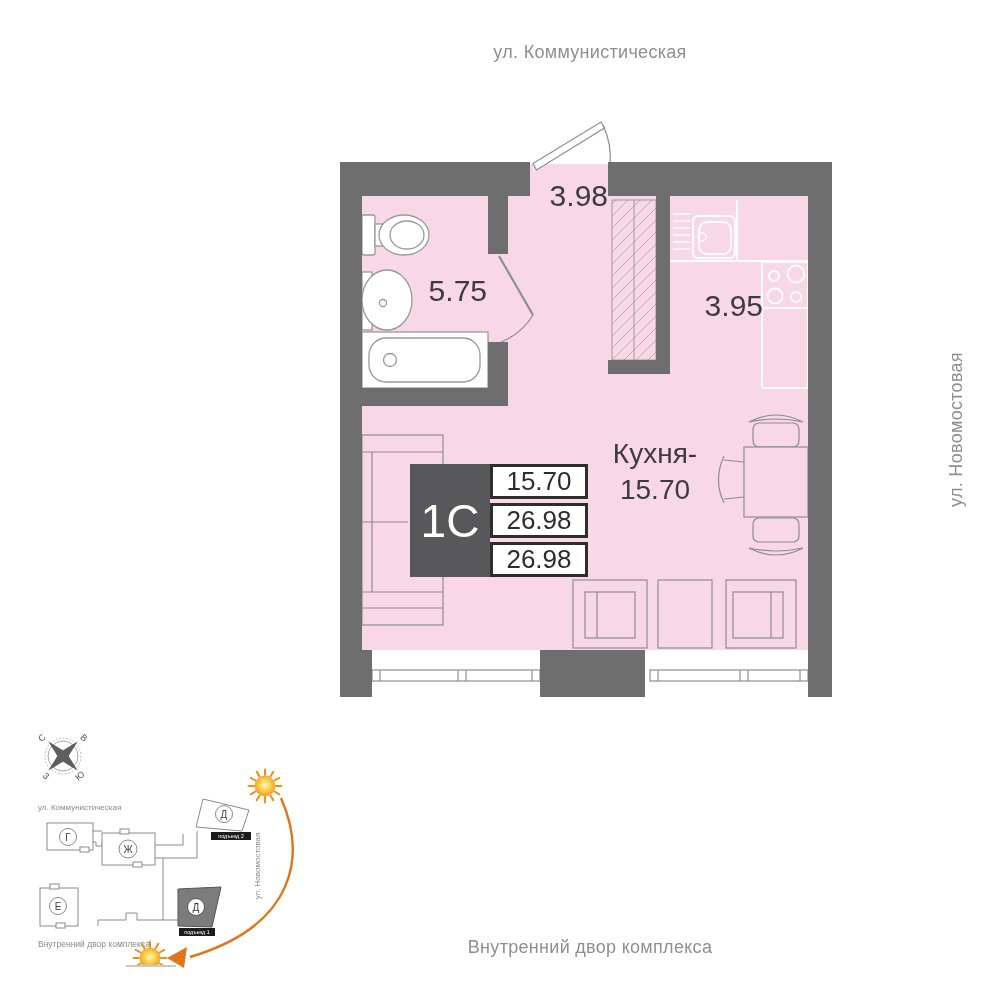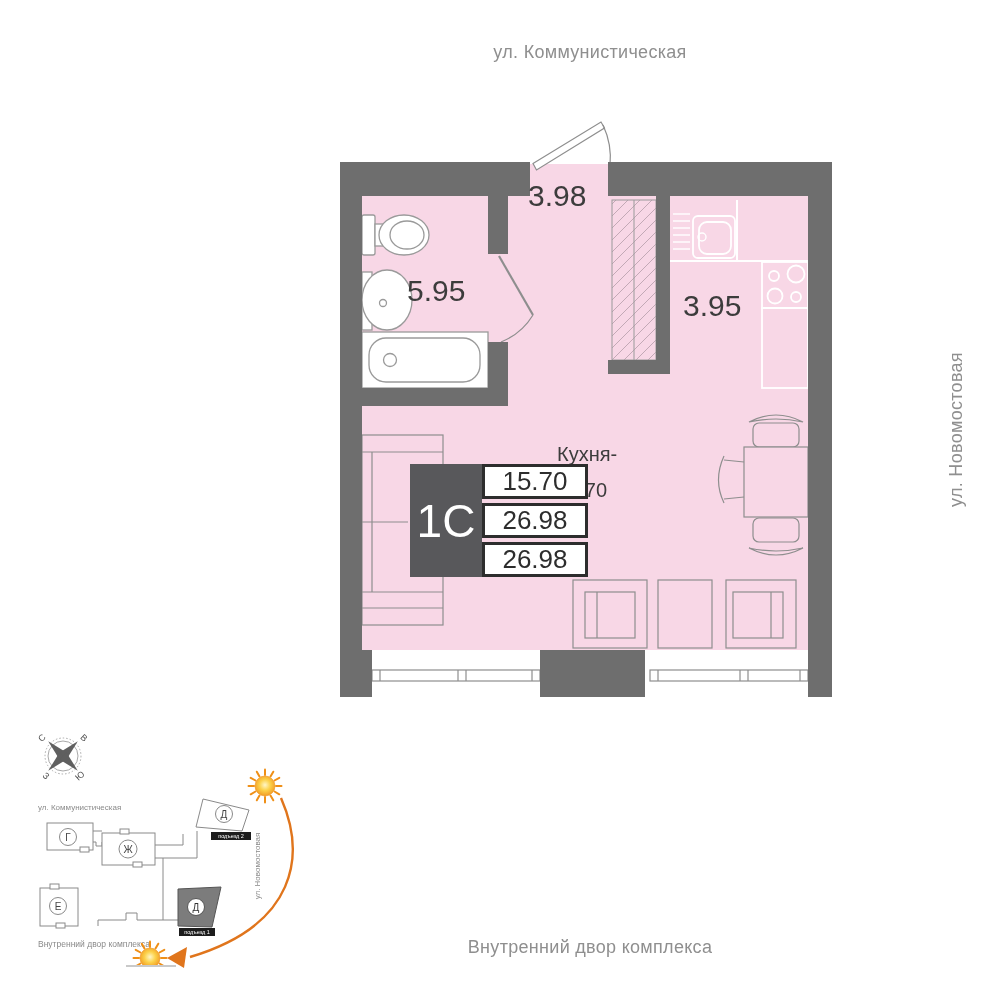--- a/index.html
+++ b/index.html
@@ -2,25 +2,25 @@
 <html><head>
 <meta charset="utf-8">
 <style>
   html,body{margin:0;padding:0;background:#fff;}
   .canvas{position:relative;width:1000px;height:1000px;background:#fff;overflow:hidden;
           font-family:"Liberation Sans", sans-serif;}
   .floor{position:absolute;background:#f8d7e6;}
   .wall{position:absolute;background:#6e6e6e;}
   svg.overlay{position:absolute;left:0;top:0;width:1000px;height:1000px;}
   .street-label{position:absolute;color:#8f8f8f;font-size:18px;letter-spacing:.3px;text-align:center;}
-  .room-label{position:absolute;color:#3c3c3c;font-size:30px;text-align:left;line-height:32px;}
+  .room-label{position:absolute;color:#3c3c3c;font-size:30px;text-align:right;line-height:32px;}
   .living-label{position:absolute;left:557px;top:436px;width:196px;color:#3c3c3c;
-                font-size:20px;line-height:36px;}
+                font-size:28px;line-height:36px;text-align:center;}
   .info-box{position:absolute;left:410px;top:464px;width:178px;height:113px;display:flex;}
-  .info-type{width:72px;background:#58585b;color:#fff;font-size:46px;font-weight:500;
+  .info-type{width:80px;background:#58585b;color:#fff;font-size:46px;font-weight:500;
              display:flex;align-items:center;justify-content:center;}
   .info-rows{flex:1;display:flex;flex-direction:column;justify-content:space-between;}
   .info-row{height:35px;box-sizing:border-box;background:#fff;border:3px solid #2d2d2d;
             color:#2d2d2d;font-size:26px;font-weight:500;display:flex;align-items:center;justify-content:center;}
 </style>
 </head>
 <body>
 
 <div class="canvas">
 
@@ -264,21 +264,21 @@
     <div class="wall" style="left:808px;top:162px;width:24px;height:535px;"></div>
     <div class="wall" style="left:488px;top:196px;width:20px;height:58px;"></div>
     <div class="wall" style="left:488px;top:342px;width:20px;height:46px;"></div>
     <div class="wall" style="left:362px;top:388px;width:146px;height:18px;"></div>
     <div class="wall" style="left:656px;top:196px;width:14px;height:178px;"></div>
     <div class="wall" style="left:608px;top:360px;width:62px;height:14px;"></div>
     <div class="wall" style="left:540px;top:650px;width:105px;height:47px;"></div>
   </div>
 
   <div class="room-label" style="left:528px;top:180px;width:80px;">3.98</div>
-  <div class="room-label" style="left:407px;top:275px;width:80px;">5.95</div>
+  <div class="room-label" style="left:407px;top:275px;width:80px;">5.75</div>
   <div class="room-label" style="left:683px;top:290px;width:80px;">3.95</div>
 
   <div class="living-label">
     <div>Кухня-</div>
     <div>15.70</div>
   </div>
 
   <div class="info-box">
     <div class="info-type">1С</div>
     <div class="info-rows">

